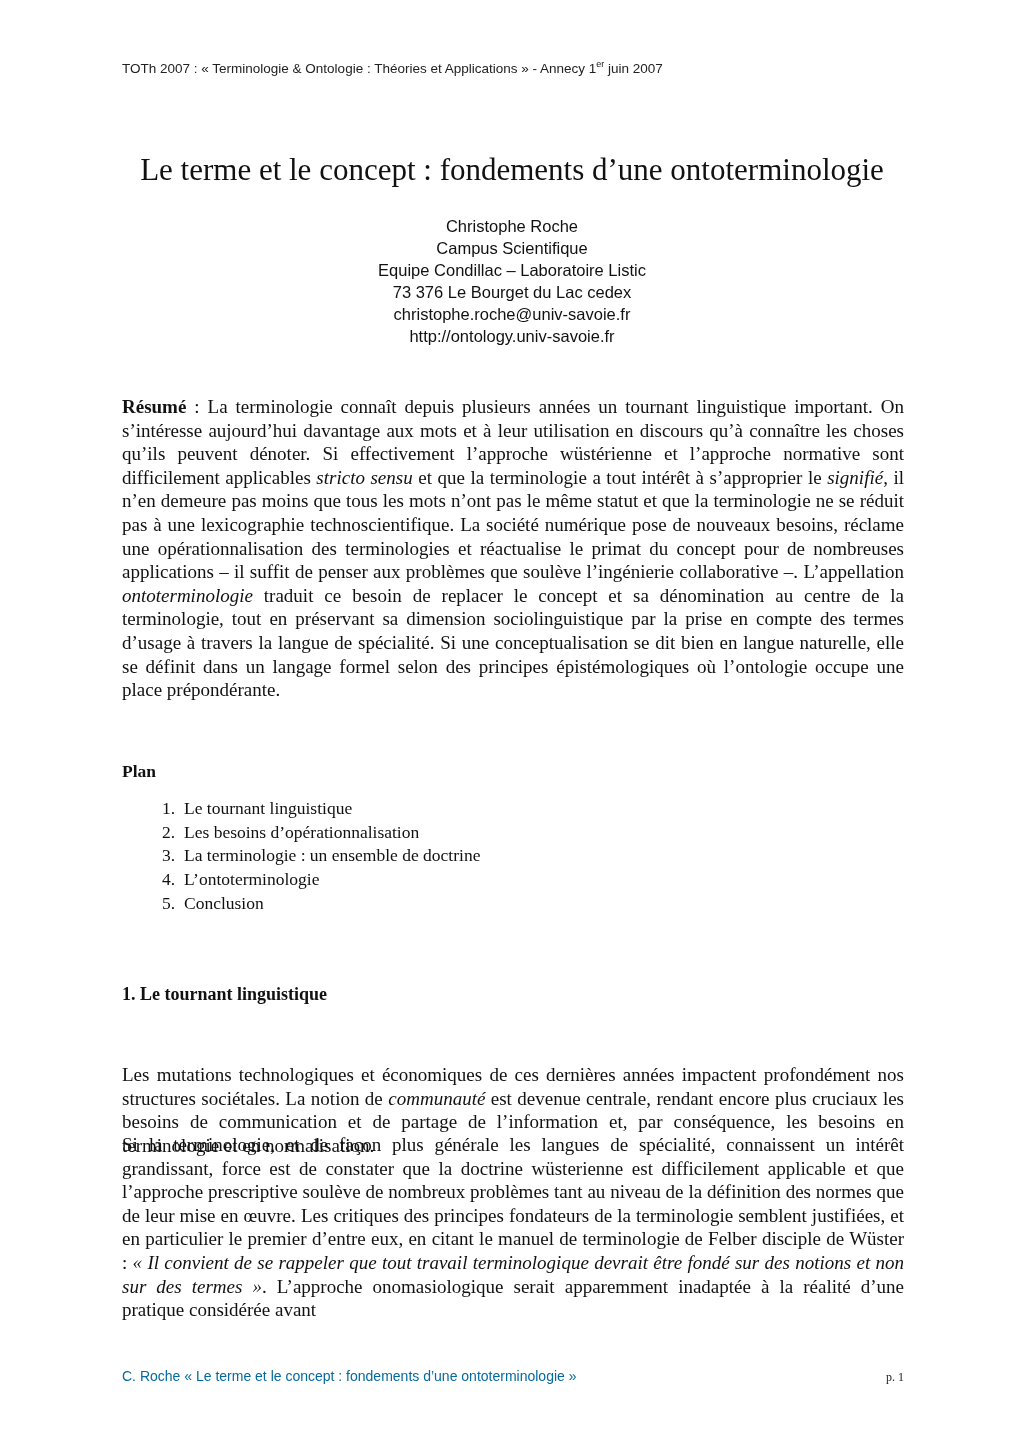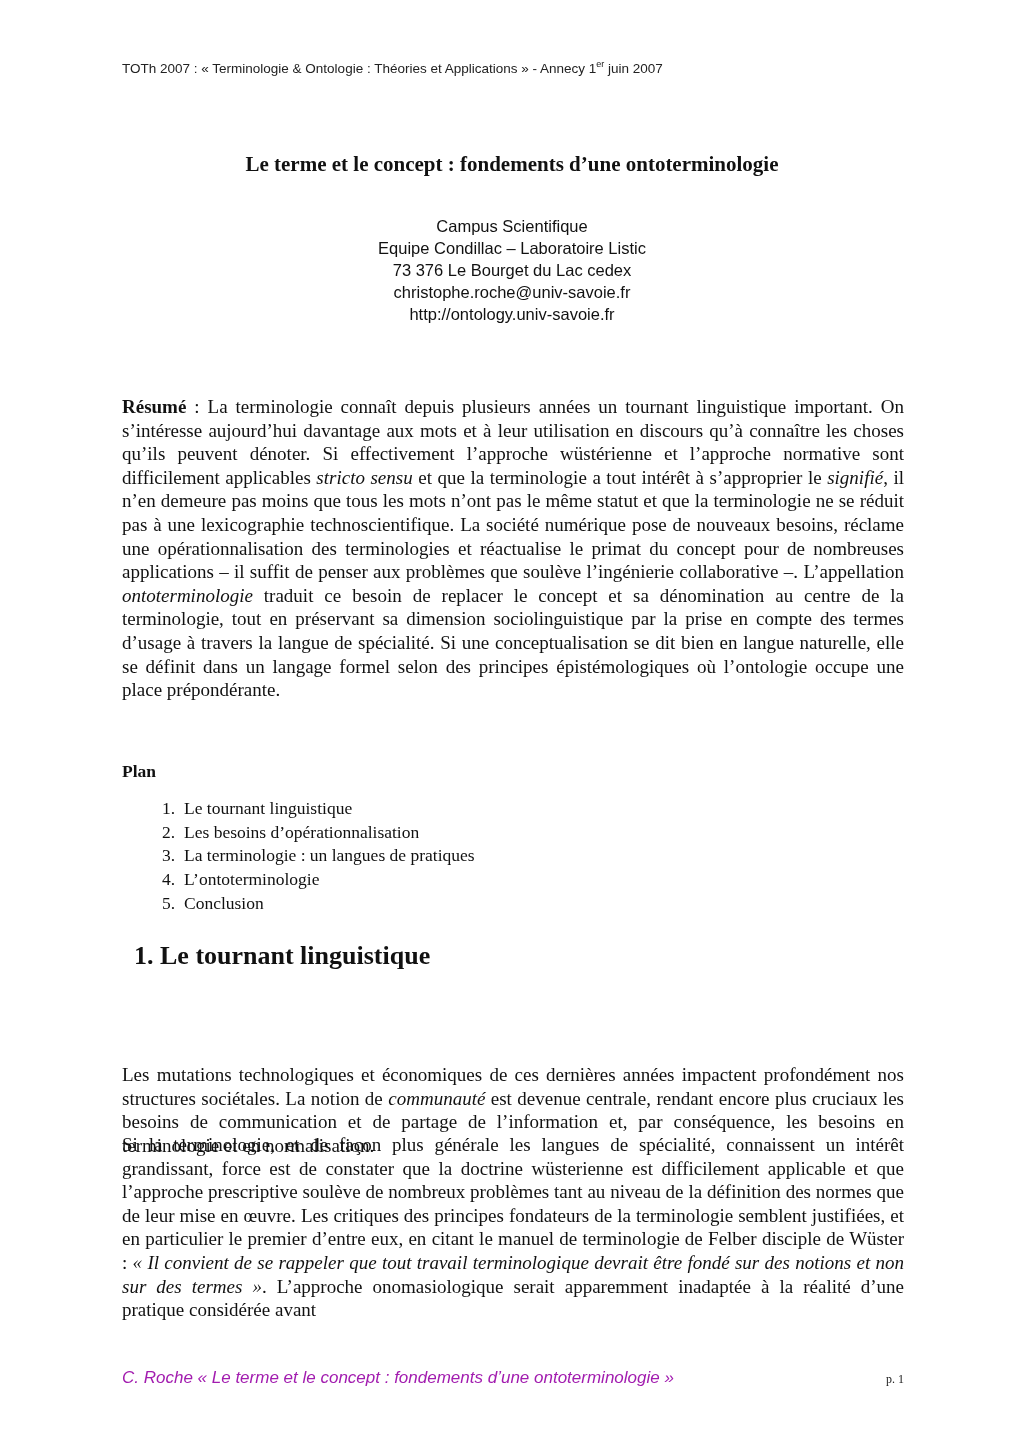--- a/index.html
+++ b/index.html
@@ -6,21 +6,21 @@
   body { width: 1024px; height: 1449px; position: relative; overflow: hidden; color: #111; }
   .page { position: absolute; left: 0; top: 0; width: 816px; height: 1449px; }
   .running-header {
     position: absolute; left: 122px; top: 61px;
     font-family: "Liberation Sans", sans-serif; font-size: 13.5px; color: #222;
     white-space: nowrap;
   }
   .running-header sup { font-size: 9px; vertical-align: 6px; line-height: 0; }
   .title {
     position: absolute; left: 0; width: 1024px; top: 152px; text-align: center;
-    font-family: "Liberation Serif", serif; font-weight: bold; font-size: 21px; color: #111;
+    font-family: "Liberation Serif", serif; font-weight: normal; font-size: 31px; color: #111;
   }
   .authors {
     position: absolute; left: 0; width: 1024px; top: 215px; text-align: center;
     font-family: "Liberation Sans", sans-serif; font-size: 16.5px; line-height: 22px; color: #111;
   }
   .authors div { white-space: nowrap; }
   .body-text {
     font-family: "Liberation Serif", serif; font-size: 19px; line-height: 23.6px;
     color: #111; text-align: justify;
   }
@@ -33,43 +33,44 @@
   }
   .plan-list {
     position: absolute; left: 122px; top: 797px; margin: 0; padding: 0; list-style: none;
     font-family: "Liberation Serif", serif; font-size: 17.5px; line-height: 23.7px;
   }
   .plan-list li { display: flex; }
   .plan-list .num { width: 62px; text-align: right; padding-right: 0; box-sizing: border-box; display: inline-block; }
   .plan-list .num span { display: inline-block; width: 22px; text-align: left; }
   .plan-list .lbl { display: inline-block; }
   .section-heading {
-    position: absolute; left: 122px; top: 941px;
-    font-family: "Liberation Serif", serif; font-weight: bold; font-size: 26px; margin-left: 12px;
+    position: absolute; left: 122px; top: 984px;
+    font-family: "Liberation Serif", serif; font-weight: bold; font-size: 18px;
   }
   .para1 { position: absolute; left: 122px; width: 782px; top: 1015px; margin-top: 48px; }
   .para2 { position: absolute; left: 122px; width: 782px; top: 1133px; }
   em { font-style: italic; }
   .footer {
     position: absolute; left: 122px; width: 782px; top: 1368px;
     display: flex; justify-content: space-between; align-items: baseline;
   }
-  .footer-left { font-family: "Liberation Sans", sans-serif; font-style: italic; font-size: 17px; color: #a21caf; }
+  .footer-left { font-family: "Liberation Sans", sans-serif; font-size: 14px; color: #0369a1; }
   .footer-right { font-family: "Liberation Serif", serif; font-size: 12px; color: #222; }
 </style>
 </head>
 <body>
 
 <div class="page">
 
   <div class="running-header"><span>TOTh 2007 : « Terminologie &amp; Ontologie : Théories et Applications » - Annecy 1</span><sup>er</sup><span> juin 2007</span></div>
 
   <div class="title">Le terme et le concept : fondements d’une ontoterminologie</div>
 
   <div class="authors">
+    <div>Christophe Roche</div>
     <div>Campus Scientifique</div>
     <div>Equipe Condillac – Laboratoire Listic</div>
     <div>73 376 Le Bourget du Lac cedex</div>
     <div>christophe.roche@univ-savoie.fr</div>
     <div>http://ontology.univ-savoie.fr</div>
   </div>
 
   <div class="abstract body-text">
     <p><span class="label">Résumé</span><span> : La terminologie connaît depuis plusieurs années un tournant linguistique important. On s’intéresse aujourd’hui davantage aux mots et à leur utilisation en discours qu’à connaître les choses qu’ils peuvent dénoter. Si effectivement l’approche wüstérienne et l’approche normative sont difficilement applicables </span><em>stricto sensu</em><span> et que la terminologie a tout intérêt à s’approprier le </span><em>signifié</em><span>, il n’en demeure pas moins que tous les mots n’ont pas le même statut et que la terminologie ne se réduit pas à une lexicographie technoscientifique. La société numérique pose de nouveaux besoins, réclame une opérationnalisation des terminologies et réactualise le primat du concept pour de nombreuses applications – il suffit de penser aux problèmes que soulève l’ingénierie collaborative –. L’appellation </span><em>ontoterminologie</em><span> traduit ce besoin de replacer le concept et sa dénomination au centre de la terminologie, tout en préservant sa dimension sociolinguistique par la prise en compte des termes d’usage à travers la langue de spécialité. Si une conceptualisation se dit bien en langue naturelle, elle se définit dans un langage formel selon des principes épistémologiques où l’ontologie occupe une place prépondérante.</span></p>
   </div>
@@ -80,21 +81,21 @@
     <li>
         <span class="num"><span>1.</span></span>
         <span class="lbl">Le tournant linguistique</span>
       </li>
     <li>
         <span class="num"><span>2.</span></span>
         <span class="lbl">Les besoins d’opérationnalisation</span>
       </li>
     <li>
         <span class="num"><span>3.</span></span>
-        <span class="lbl">La terminologie : un langues de pratiques</span>
+        <span class="lbl">La terminologie : un ensemble de doctrine</span>
       </li>
     <li>
         <span class="num"><span>4.</span></span>
         <span class="lbl">L’ontoterminologie</span>
       </li>
     <li>
         <span class="num"><span>5.</span></span>
         <span class="lbl">Conclusion</span>
       </li>
   </ul>

